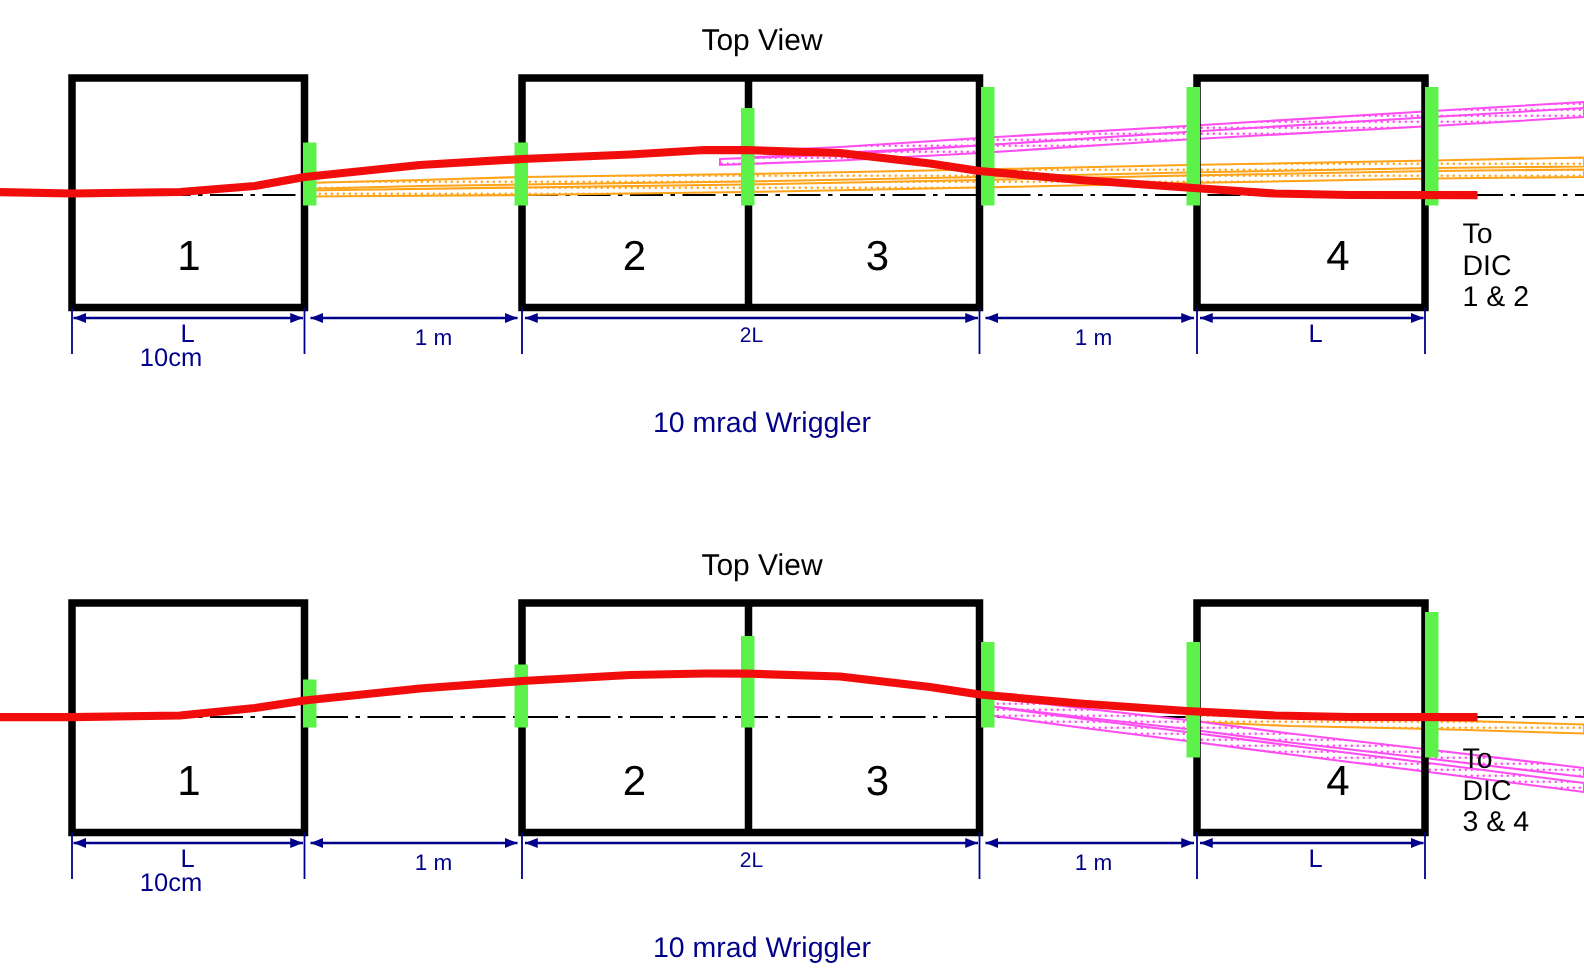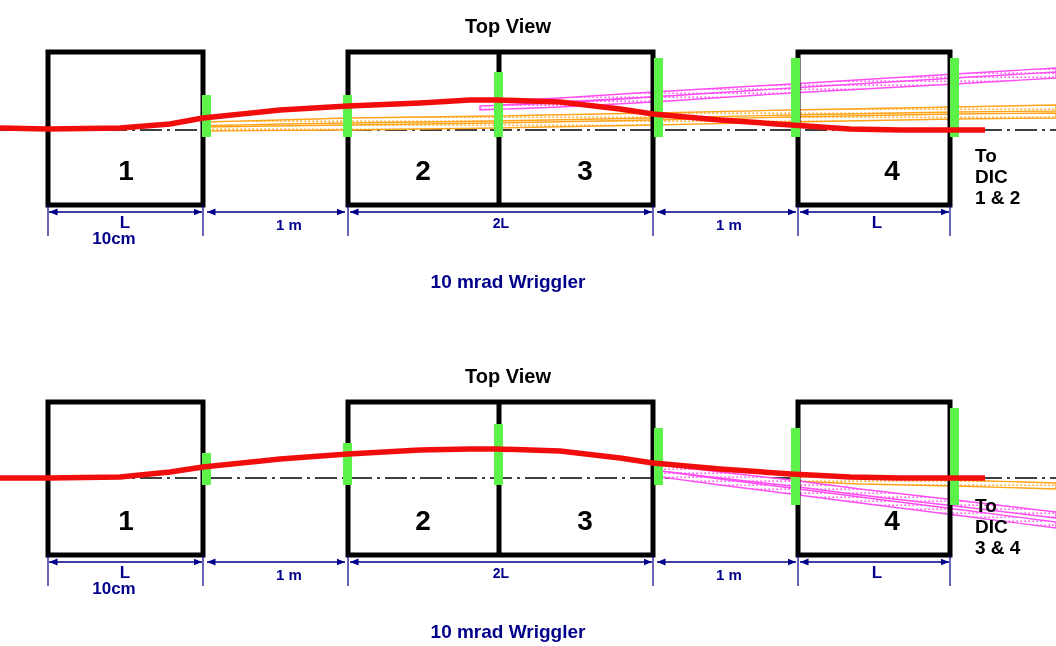--- a/index.html
+++ b/index.html
@@ -1,17 +1,17 @@
 <!DOCTYPE html>
 <html><head>
 <meta charset="utf-8">
 <style>
   html,body{margin:0;padding:0;background:#ffffff;}
   body{width:1056px;height:646px;overflow:hidden;font-family:"Liberation Sans",sans-serif;}
-  #stage{position:relative;width:1056px;height:534px;background:#22c55e;font-weight:bold;}
+  #stage{position:relative;width:1056px;height:534px;background:#22c55e;}
   svg{display:block;}
   .lbl{font-family:"Liberation Sans",sans-serif;}
 </style>
 </head>
 <body>
 
 <div id="stage">
 <svg width="1056" height="646" viewBox="0 0 1056 646" xmlns="http://www.w3.org/2000/svg">
 
   <defs>

